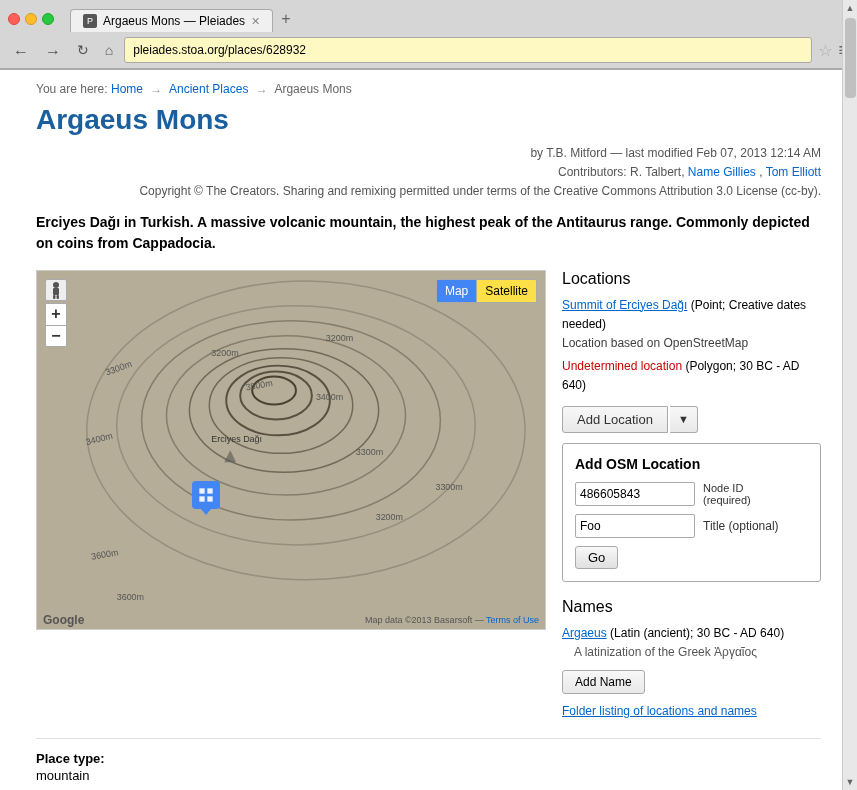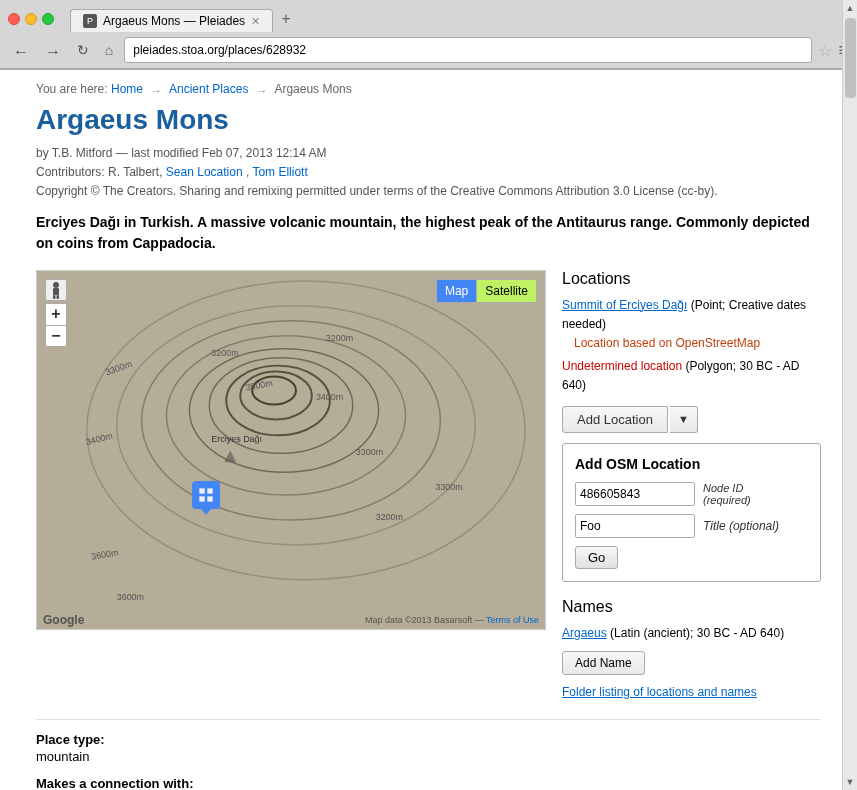--- a/index.html
+++ b/index.html
@@ -17,52 +17,52 @@
     .tab { background: #f0f0f0; border: 1px solid #aaa; border-bottom: none; border-radius: 4px 4px 0 0; padding: 4px 12px; font-size: 12px; display: flex; align-items: center; gap: 6px; min-width: 180px; }
     .tab-favicon { width: 14px; height: 14px; background: #555; border-radius: 2px; font-size: 9px; display: flex; align-items: center; justify-content: center; color: white; }
     .tab-close { margin-left: auto; color: #888; font-size: 11px; cursor: pointer; }
     .new-tab-btn { padding: 4px 8px; background: none; border: none; color: #666; font-size: 16px; cursor: pointer; }
 
     .browser-toolbar { display: flex; align-items: center; padding: 5px 8px; gap: 6px; background: #d6d6d6; border-bottom: 1px solid #aaa; }
     .nav-btn { background: none; border: none; font-size: 16px; color: #555; cursor: pointer; padding: 2px 5px; }
     .nav-btn:disabled { color: #bbb; }
     .reload-btn { font-size: 14px; }
     .home-btn { font-size: 14px; }
-    .address-bar { flex: 1; height: 26px; border: 1px solid #aaa; border-radius: 3px; padding: 0 8px; font-size: 12px; background: #ffffff; }
+    .address-bar { flex: 1; height: 26px; border: 1px solid #aaa; border-radius: 3px; padding: 0 8px; font-size: 12px; background: #fef9c3; }
     .bookmark-btn { background: none; border: none; font-size: 16px; color: #aaa; cursor: pointer; }
     .menu-btn { background: none; border: none; font-size: 18px; color: #666; cursor: pointer; }
 
     
     .page-content { padding: 12px 36px; max-width: 857px; }
 
     .breadcrumb { font-size: 12px; color: #666; margin-bottom: 8px; }
     .breadcrumb a { color: #06c; text-decoration: none; }
     .breadcrumb-arrow { margin: 0 4px; color: #999; }
 
     .page-title { font-size: 28px; color: #1a5f9e; font-weight: bold; margin-bottom: 8px; }
 
-    .page-meta { font-size: 12px; color: #555; line-height: 1.6; margin-bottom: 10px; }
+    .page-meta { font-size: 12px; color: #555; line-height: 1.6; margin-bottom: 10px; text-align: right; }
     .page-meta a { color: #06c; text-decoration: none; }
 
     .page-description { font-size: 14px; font-weight: bold; line-height: 1.5; margin-bottom: 16px; color: #000; }
 
     
     .main-layout { display: flex; gap: 16px; align-items: flex-start; }
 
     
     .map-container { position: relative; width: 510px; min-width: 510px; height: 360px; background: #b0a890; overflow: hidden; border: 1px solid #ccc; flex-shrink: 0; }
     .map-controls-topleft { position: absolute; top: 8px; left: 8px; display: flex; flex-direction: column; gap: 2px; }
     .map-pegman { width: 22px; height: 22px; background: #eee; border: 1px solid #aaa; border-radius: 2px; display: flex; align-items: center; justify-content: center; font-size: 14px; cursor: pointer; }
     .map-zoom-group { display: flex; flex-direction: column; }
     .map-zoom-btn { width: 22px; height: 22px; background: white; border: 1px solid #aaa; display: flex; align-items: center; justify-content: center; font-size: 16px; font-weight: bold; cursor: pointer; color: #333; line-height: 1; }
     .map-zoom-btn:first-child { border-bottom: none; border-radius: 2px 2px 0 0; }
     .map-zoom-btn:last-child { border-radius: 0 0 2px 2px; }
 
     .map-type-buttons { position: absolute; top: 8px; right: 8px; display: flex; border: 1px solid #aaa; border-radius: 2px; overflow: hidden; }
-    .map-type-btn { padding: 4px 8px; font-size: 12px; background: #bef264; border: none; cursor: pointer; }
+    .map-type-btn { padding: 4px 8px; font-size: 12px; background: #fde047; border: none; cursor: pointer; }
     .map-type-btn.active { background: #4285f4; color: white; }
     .map-type-btn:not(:last-child) { border-right: 1px solid #aaa; }
 
     .map-marker { position: absolute; bottom: 120px; left: 155px; width: 28px; height: 28px; background: #4285f4; border-radius: 4px; display: flex; align-items: center; justify-content: center; color: white; font-size: 16px; }
     .map-marker::after { content: ''; position: absolute; bottom: -6px; left: 50%; transform: translateX(-50%); border-left: 5px solid transparent; border-right: 5px solid transparent; border-top: 6px solid #4285f4; }
 
     .map-footer { position: absolute; bottom: 0; left: 0; right: 0; display: flex; align-items: center; justify-content: space-between; padding: 2px 6px; }
     .map-logo { font-size: 12px; color: #555; font-weight: bold; }
     .map-footer-text { font-size: 9px; color: #555; }
     .map-footer-text a { color: #06c; text-decoration: none; }
@@ -71,32 +71,32 @@
     .topo-lines { position: absolute; inset: 0; }
 
     
     .sidebar { flex: 1; }
 
     .section-title { font-size: 16px; font-weight: normal; color: #000; margin-bottom: 8px; }
 
     .location-item { font-size: 12px; line-height: 1.6; margin-bottom: 4px; }
     .location-item a { color: #c00; }
     .location-item a.blue-link { color: #06c; text-decoration: underline; }
-    .location-sub { margin-left: 12px; color: #c2410c; font-size: 12px; }
+    .location-sub { color: #404040; font-size: 12px; }
 
     .add-location-bar { display: flex; gap: 2px; margin: 10px 0; }
     .add-location-btn { padding: 5px 14px; background: linear-gradient(to bottom, #f8f8f8, #e8e8e8); border: 1px solid #aaa; border-radius: 3px 0 0 3px; font-size: 13px; cursor: pointer; color: #333; }
     .add-location-dropdown { padding: 5px 8px; background: linear-gradient(to bottom, #f8f8f8, #e8e8e8); border: 1px solid #aaa; border-left: none; border-radius: 0 3px 3px 0; font-size: 11px; cursor: pointer; color: #333; }
 
     .osm-box { border: 1px solid #aaa; border-radius: 3px; padding: 12px; margin-bottom: 16px; }
     .osm-box-title { font-size: 14px; font-weight: bold; margin-bottom: 10px; }
 
     .osm-field-row { display: flex; align-items: center; gap: 8px; margin-bottom: 8px; }
     .osm-input { width: 120px; height: 24px; border: 1px solid #aaa; border-radius: 2px; padding: 0 4px; font-size: 12px; }
-    .osm-field-label { font-size: 12px; color: #333; font-style: italic; }
+    .osm-field-label { font-size: 12px; color: #333; }
     .osm-field-label span { display: block; font-size: 11px; color: #333; }
 
     .go-btn { padding: 3px 12px; background: linear-gradient(to bottom, #f8f8f8, #e0e0e0); border: 1px solid #aaa; border-radius: 3px; font-size: 13px; cursor: pointer; }
 
     .names-section { margin-top: 8px; }
     .name-item { font-size: 12px; line-height: 1.6; margin-bottom: 2px; }
     .name-item a { color: #06c; text-decoration: underline; }
     .name-sub { margin-left: 12px; color: #555; font-size: 12px; }
 
     .add-name-btn { padding: 4px 12px; background: linear-gradient(to bottom, #f8f8f8, #e8e8e8); border: 1px solid #aaa; border-radius: 3px; font-size: 12px; cursor: pointer; margin-top: 6px; }
@@ -161,21 +161,21 @@
       <span class="breadcrumb-arrow">→</span>
       <span>Argaeus Mons</span>
     </div>
 
     <h1 class="page-title">Argaeus Mons</h1>
 
     <div class="page-meta">
       <div>by T.B. Mitford — last modified Feb 07, 2013 12:14 AM</div>
       <div>
         <span>Contributors: R. Talbert, </span>
-        <a>Sean Location</a>
+        <a>Name Gillies</a>
         <span>, </span>
         <a>Tom Elliott</a>
       </div>
       <div>Copyright © The Creators. Sharing and remixing permitted under terms of the Creative Commons Attribution 3.0 License (cc-by).</div>
     </div>
 
     <p class="page-description">Erciyes Dağı in Turkish. A massive volcanic mountain, the highest peak of the Antitaurus range. Commonly depicted on coins from Cappadocia.</p>
 
     <div class="main-layout">
 
@@ -289,20 +289,21 @@
 
           <button class="go-btn">Go</button>
         </div>
 
         <div class="names-section">
           <div class="section-title">Names</div>
 
           <div class="name-item">
             <a style="color: rgb(0, 102, 204);">Argaeus</a>
             <span>(Latin (ancient); 30 BC - AD 640)</span>
+            <div class="name-sub">A latinization of the Greek Ἀργαῖος</div>
           </div>
 
           <button class="add-name-btn">Add Name</button>
 
           <a class="folder-link">Folder listing of locations and names</a>
         </div>
 
       </div>
     </div>
 

